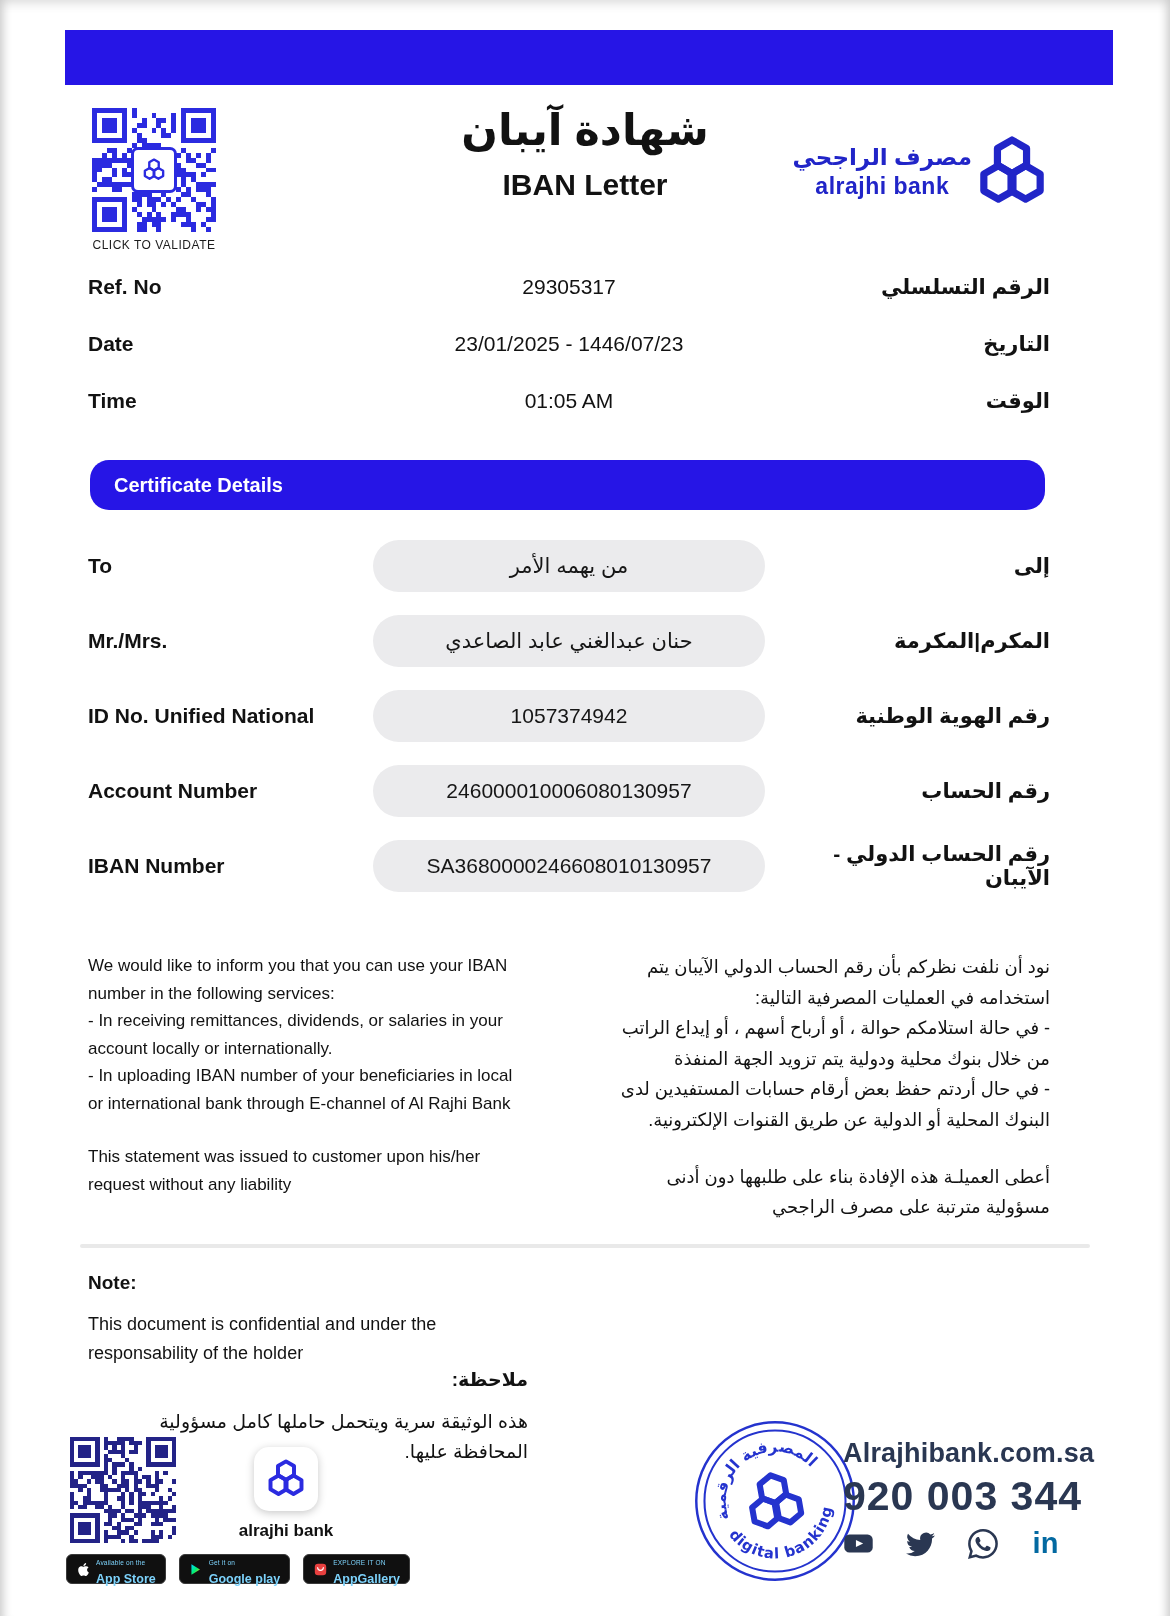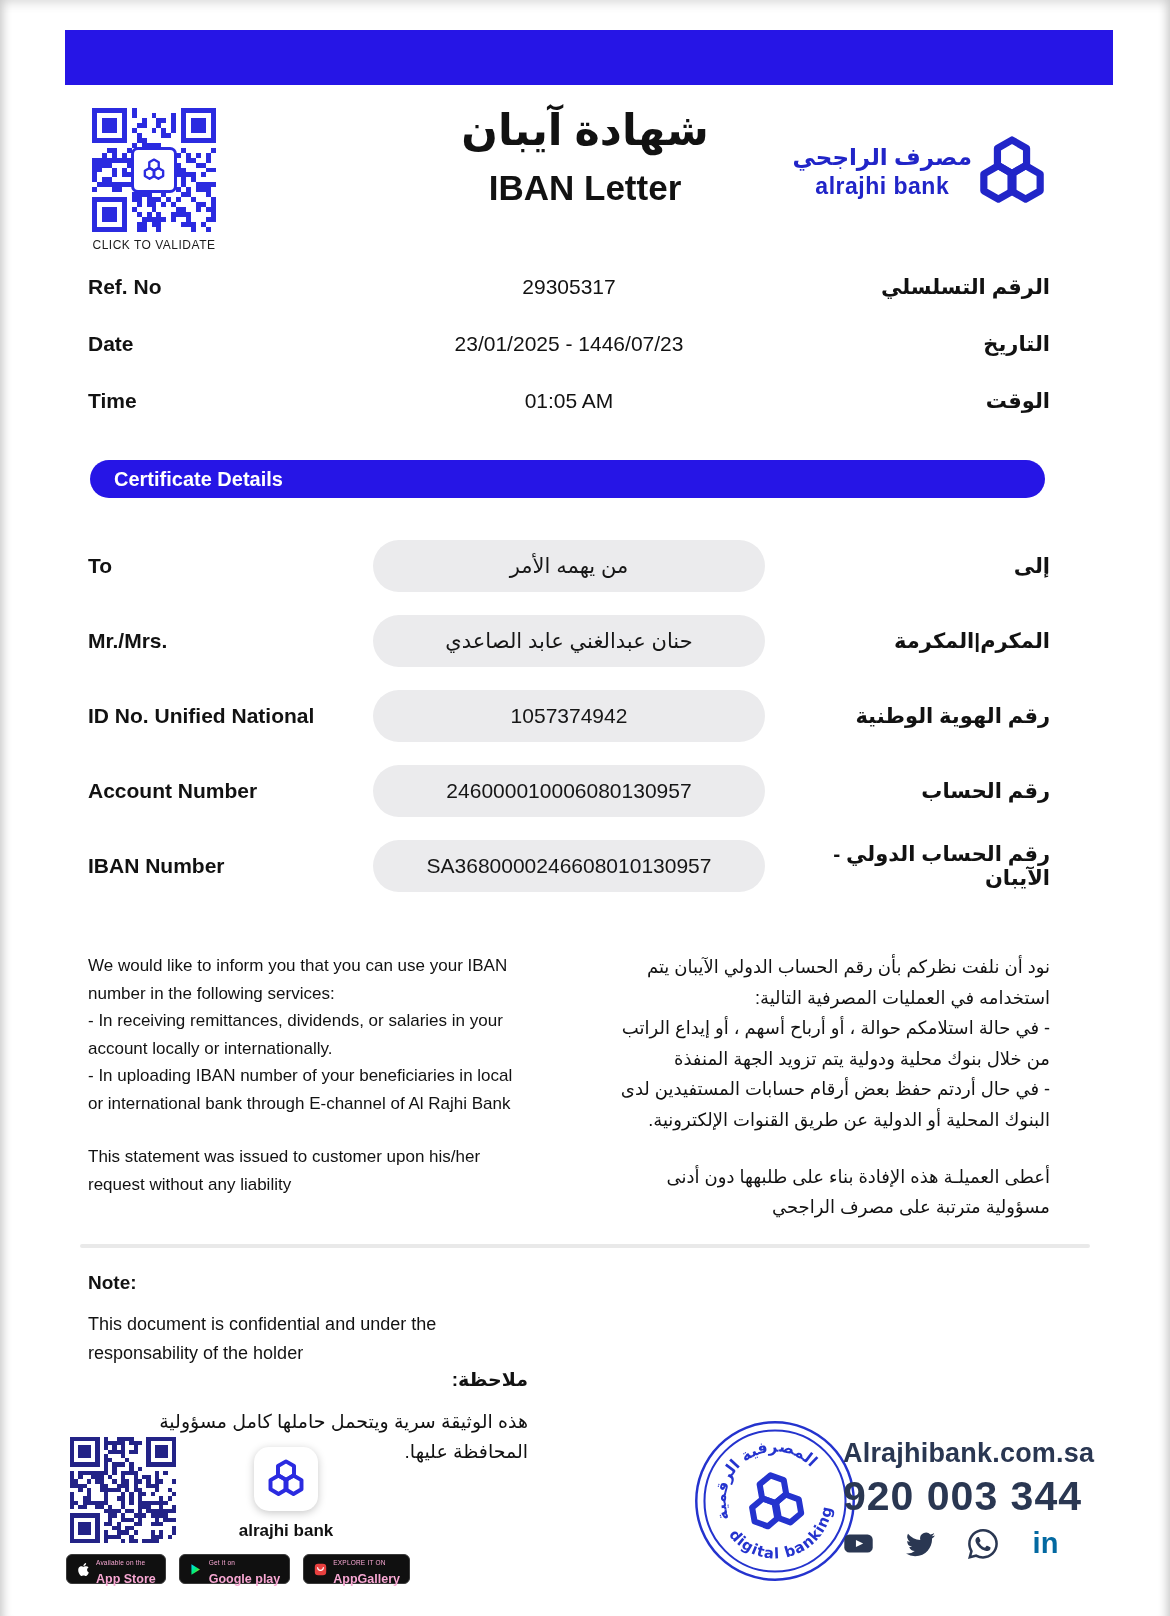--- a/index.html
+++ b/index.html
@@ -13,36 +13,36 @@
   
   .qr-block{position:absolute;left:92px;top:108px;width:124px;text-align:center;}
   .qr{position:relative;width:124px;height:124px;}
   .qr-center{
     position:absolute;left:50%;top:50%;width:40px;height:40px;transform:translate(-50%,-50%);
     background:#fff;border:3px solid #2B2BE0;border-radius:7px;display:flex;align-items:center;justify-content:center;color:#2B2BE0;
   }
   .qr-caption{margin-top:6px;font-size:12px;letter-spacing:.5px;color:#1c1c1c;}
   .titles{position:absolute;left:250px;right:250px;top:104px;text-align:center;}
   .title-ar{font-size:43px;font-weight:700;direction:rtl;line-height:1.25;}
-  .title-en{font-size:35px;font-weight:700;margin-top:10px;}
+  .title-en{font-size:30px;font-weight:700;margin-top:10px;}
   .brand{position:absolute;right:118px;top:132px;display:flex;align-items:center;color:#2125C8;}
   .brand-text{text-align:center;}
   .brand-ar{font-size:23px;font-weight:700;direction:rtl;}
   .brand-en{font-size:23px;font-weight:700;margin-top:2px;letter-spacing:.5px;}
   .brand-mark{width:80px;height:80px;color:#2125C8;}
   
   .grid3{display:grid;grid-template-columns:285px 1fr 285px;align-items:center;}
   .meta{position:absolute;left:88px;right:120px;top:267px;}
   .meta .grid3{height:40px;margin-bottom:17px;}
   .lbl-en{font-size:21px;font-weight:600;}
   .meta-val{text-align:center;font-size:21px;}
   .lbl-ar{text-align:right;font-size:21px;font-weight:700;direction:rtl;}
   
   .certbar{
-    position:absolute;left:90px;right:125px;top:460px;height:38px;background:#2615E6;border-radius:19px;
+    position:absolute;left:90px;right:125px;top:460px;height:50px;background:#2615E6;border-radius:19px;
     display:flex;align-items:center;padding-left:24px;color:#fff;font-size:20px;font-weight:700;
   }
   .fields{position:absolute;left:88px;right:120px;top:540px;}
   .fields .grid3{margin-bottom:23px;}
   .pill{
     background:#EBEBED;border-radius:26px;height:52px;display:flex;align-items:center;justify-content:center;
     font-size:21px;color:#161616;direction:rtl;
   }
   .pill.num{direction:ltr;}
   
@@ -62,21 +62,21 @@
   
   .f-qr{position:absolute;left:70px;top:1437px;width:106px;height:106px;}
   .f-app{position:absolute;left:231px;top:1447px;width:110px;text-align:center;}
   .f-app-icon{
     width:64px;height:64px;margin:0 auto;background:#fff;border-radius:15px;
     box-shadow:0 2px 8px rgba(0,0,0,.22);display:flex;align-items:center;justify-content:center;color:#2B2BE0;
   }
   .f-app-label{margin-top:10px;font-size:17px;font-weight:700;color:#111;}
   .badges{position:absolute;left:66px;top:1554px;display:flex;gap:13px;}
   .badge{
-    height:26px;background:#101010;border-radius:6px;color:#f9a8d4;display:flex;align-items:center;
+    height:26px;background:#101010;border-radius:6px;color:#7dd3fc;display:flex;align-items:center;
     gap:6px;padding:1px 9px;border:1px solid #3a3a3a;
   }
   .badge .b-icon{width:14px;height:14px;display:flex;align-items:center;justify-content:center;}
   .badge .b-top{font-size:6.5px;line-height:1.2;letter-spacing:.2px;}
   .badge .b-label{font-size:12.5px;font-weight:700;line-height:1.1;}
   .seal{position:absolute;left:693px;top:1419px;width:164px;height:164px;color:#2433CE;}
   .contact{position:absolute;left:843px;top:1438px;width:230px;color:#2A3752;}
   .website{font-size:27px;font-weight:700;letter-spacing:.2px;}
   .phone{font-size:41px;font-weight:700;margin-top:4px;letter-spacing:1px;white-space:nowrap;}
   .socials{margin-top:8px;width:218px;display:flex;justify-content:space-between;align-items:center;color:#2A3752;}

